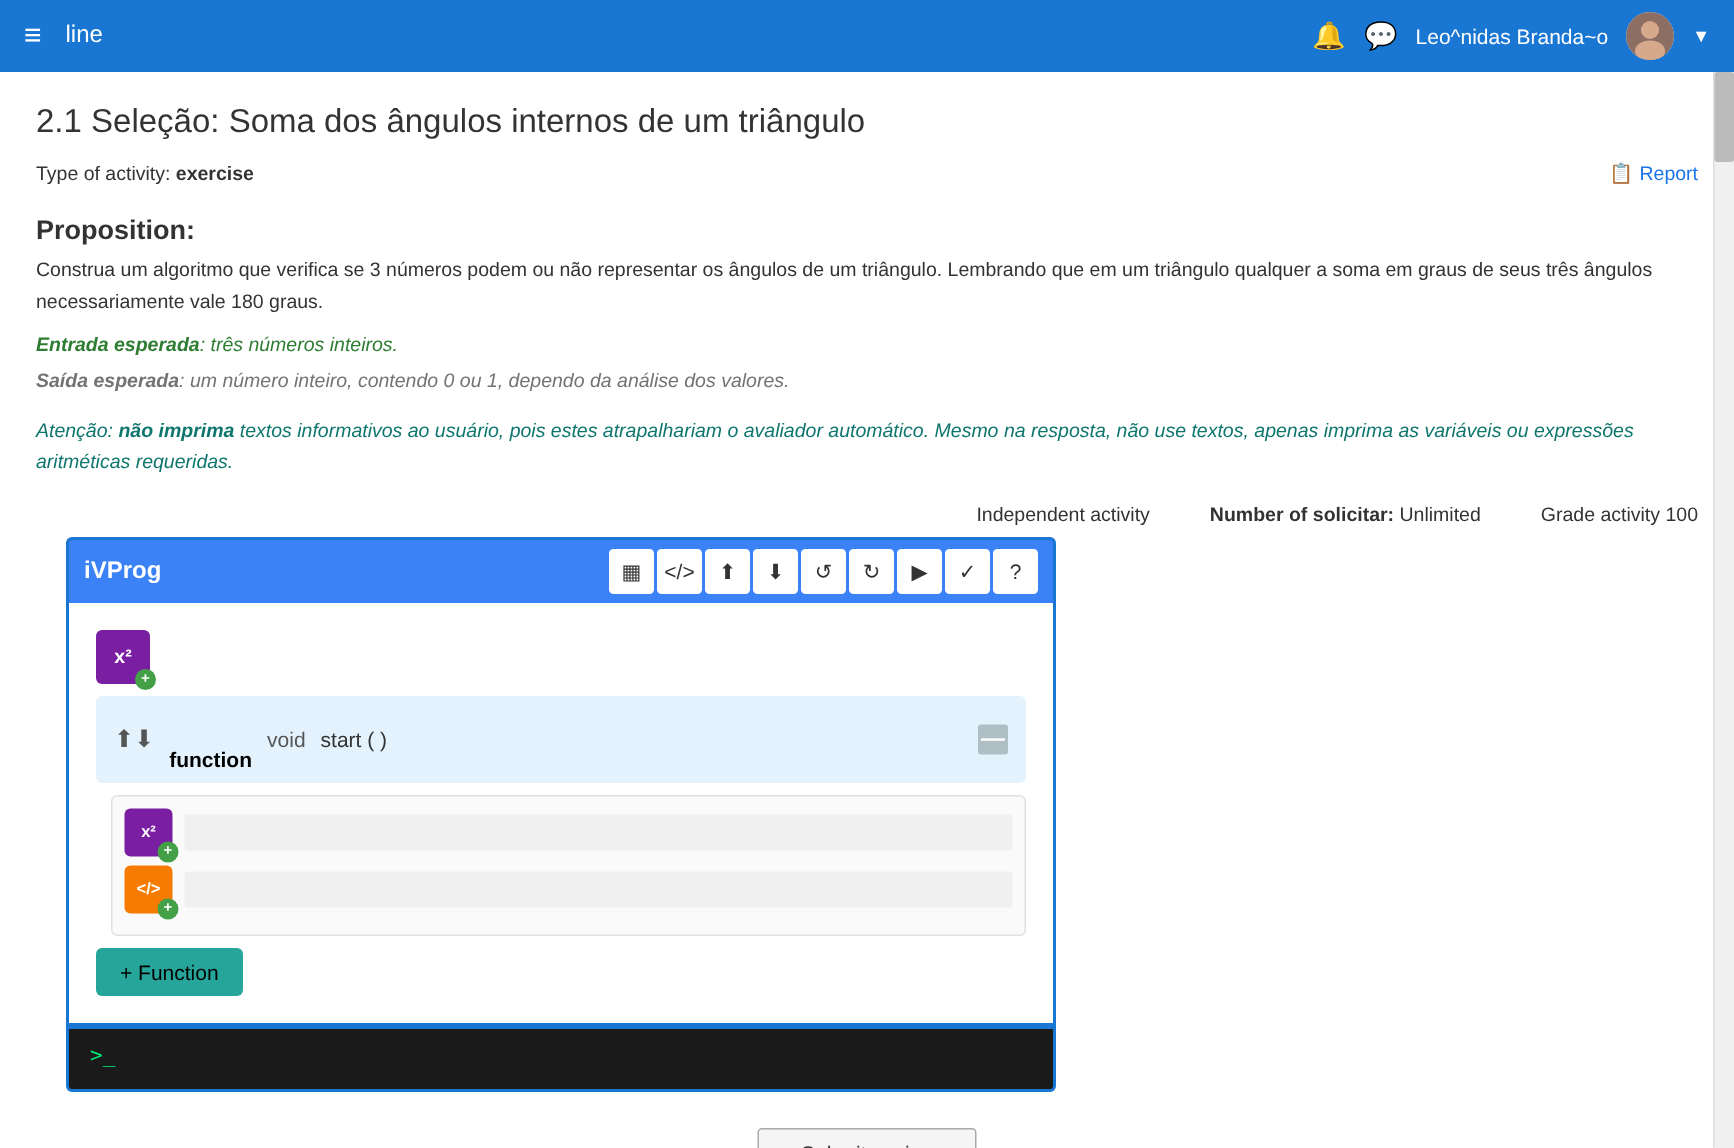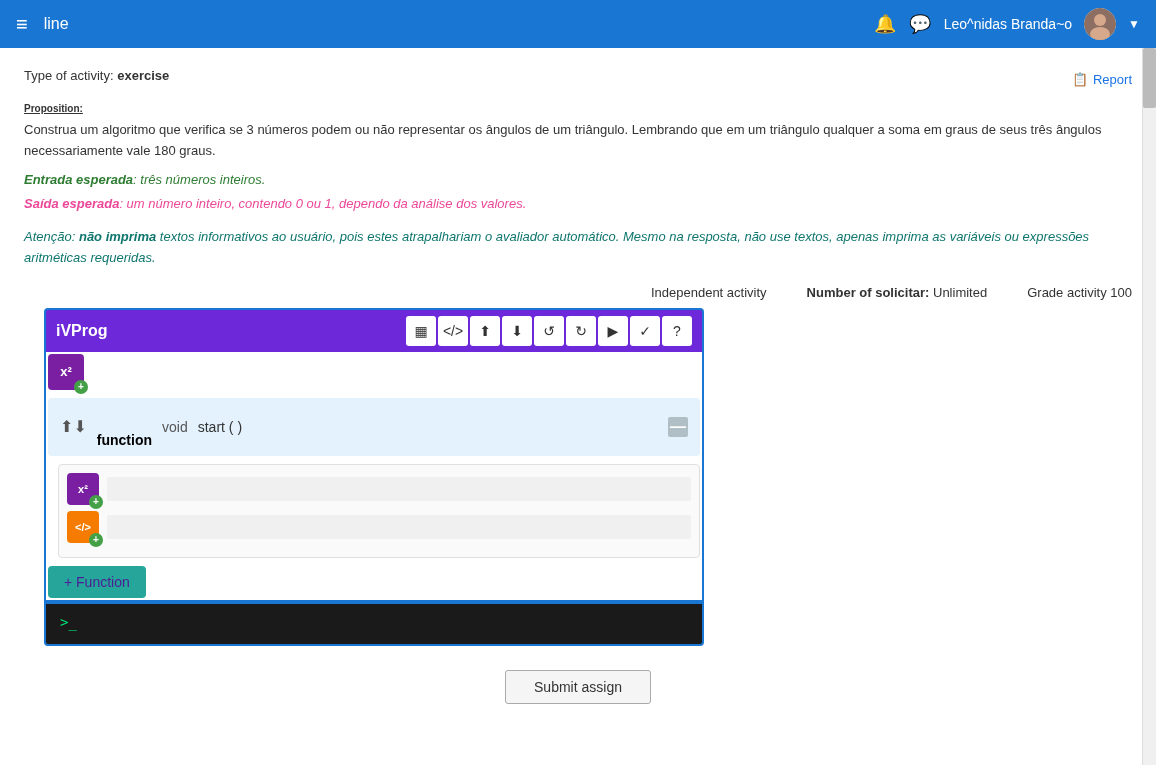--- a/index.html
+++ b/index.html
@@ -43,36 +43,36 @@
       font-size: 22px;
       font-weight: 400;
       color: #333;
       margin-bottom: 14px;
     }
 
     
     .meta-row {
       display: flex;
       justify-content: space-between;
-      align-items: flex-end;
+      align-items: flex-start;
       margin-bottom: 6px;
     }
     .meta-right { color: #1a73e8; font-size: 13px; cursor: pointer; display: flex; align-items: center; gap: 4px; }
     .activity-type { margin-bottom: 4px; font-size: 13px; }
     .activity-type b { font-weight: bold; }
     .dates-row { font-size: 13px; display: flex; gap: 60px; margin-bottom: 10px; }
     .dates-row b { font-weight: bold; }
 
     
-    .proposition-label { font-weight: bold; font-size: 10px; margin-bottom: 6px; text-decoration: underline; }
+    .proposition-label { font-weight: bold; font-size: 18px; margin-bottom: 6px; }
     .proposition-text { font-size: 13px; line-height: 1.6; margin-bottom: 8px; color: #333; }
 
     
     .entrada { color: #2e7d32; font-size: 13px; margin-bottom: 4px; line-height: 1.6; }
-    .saida { color: #ec4899; font-size: 13px; margin-bottom: 12px; line-height: 1.6; }
+    .saida { color: #737373; font-size: 13px; margin-bottom: 12px; line-height: 1.6; }
     .atencao { color: #0f766e; font-size: 13px; line-height: 1.6; margin-bottom: 16px; }
 
     
     .activity-info-bar {
       display: flex;
       gap: 40px;
       font-size: 13px;
       margin-bottom: 8px;
       color: #333;
       justify-content: flex-end;
@@ -84,21 +84,21 @@
       margin-left: 20px;
       width: 660px;
       border: 2px solid #1976d2;
       border-radius: 4px;
       background: #1976d2;
       overflow: hidden;
     }
 
     
     .ivprog-toolbar {
-      background: #6d28d9;
+      background: #3b82f6;
       padding: 6px 10px;
       display: flex;
       align-items: center;
       gap: 24px;
     }
     .ivprog-logo {
       color: white;
       font-size: 16px;
       font-weight: bold;
       margin-right: 8px;
@@ -116,21 +116,21 @@
       height: 30px;
       cursor: pointer;
       font-size: 14px;
       display: flex; align-items: center; justify-content: center;
       color: #333;
     }
 
     
     .ivprog-editor {
       background: white;
-      padding: 2px;
+      padding: 18px;
     }
 
     
     .var-add-row {
       display: flex;
       align-items: center;
       margin-bottom: 8px;
     }
     .var-block {
       background: #7b1fa2;
@@ -220,21 +220,21 @@
     .inner-line {
       flex: 1;
       height: 24px;
       background: #f0f0f0;
       border-radius: 2px;
     }
 
     
     .add-function-btn {
       background: #26a69a;
-      color: #4c1d95;
+      color: #000000;
       border: none;
       border-radius: 4px;
       padding: 8px 16px;
       font-size: 14px;
       cursor: pointer;
       display: flex; align-items: center; gap: 6px;
       margin-top: 4px;
     }
 
     
@@ -304,20 +304,21 @@
         <circle cx="16" cy="12" r="6" fill="#d7a98c"></circle>
         <ellipse cx="16" cy="26" rx="10" ry="7" fill="#d7a98c"></ellipse>
       </svg>
     </div>
     <span class="chevron-icon">▼</span>
   </div>
 </div>
 
 <div class="main-content">
 
+  <h1 class="page-title">2.1 Seleção: Soma dos ângulos internos de um triângulo</h1>
 
   <div class="meta-row">
     <div>
       <div class="activity-type">
         <span>Type of activity:</span>
         <b>exercise</b>
       </div>
     </div>
     <div class="meta-right">
       <span>📋</span>

